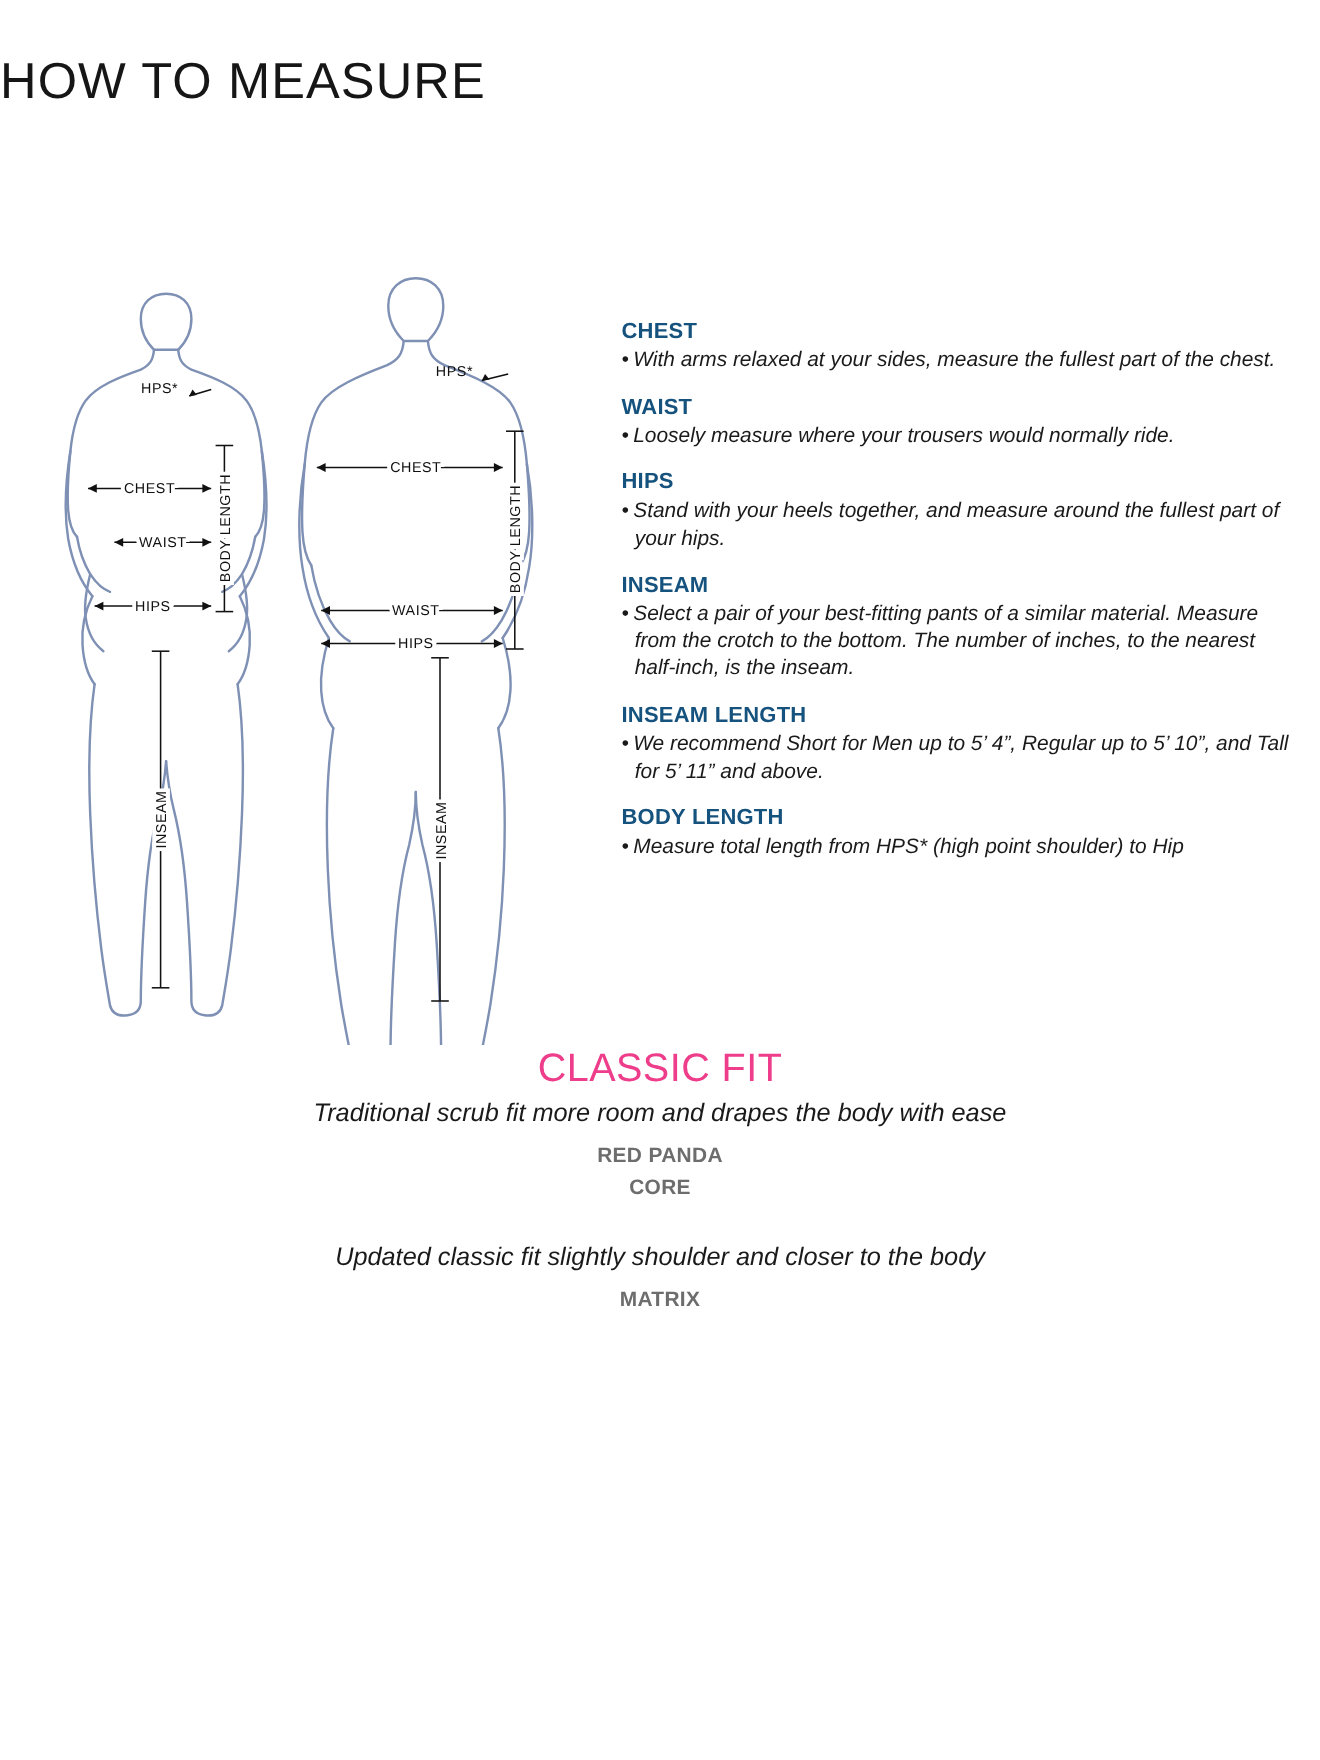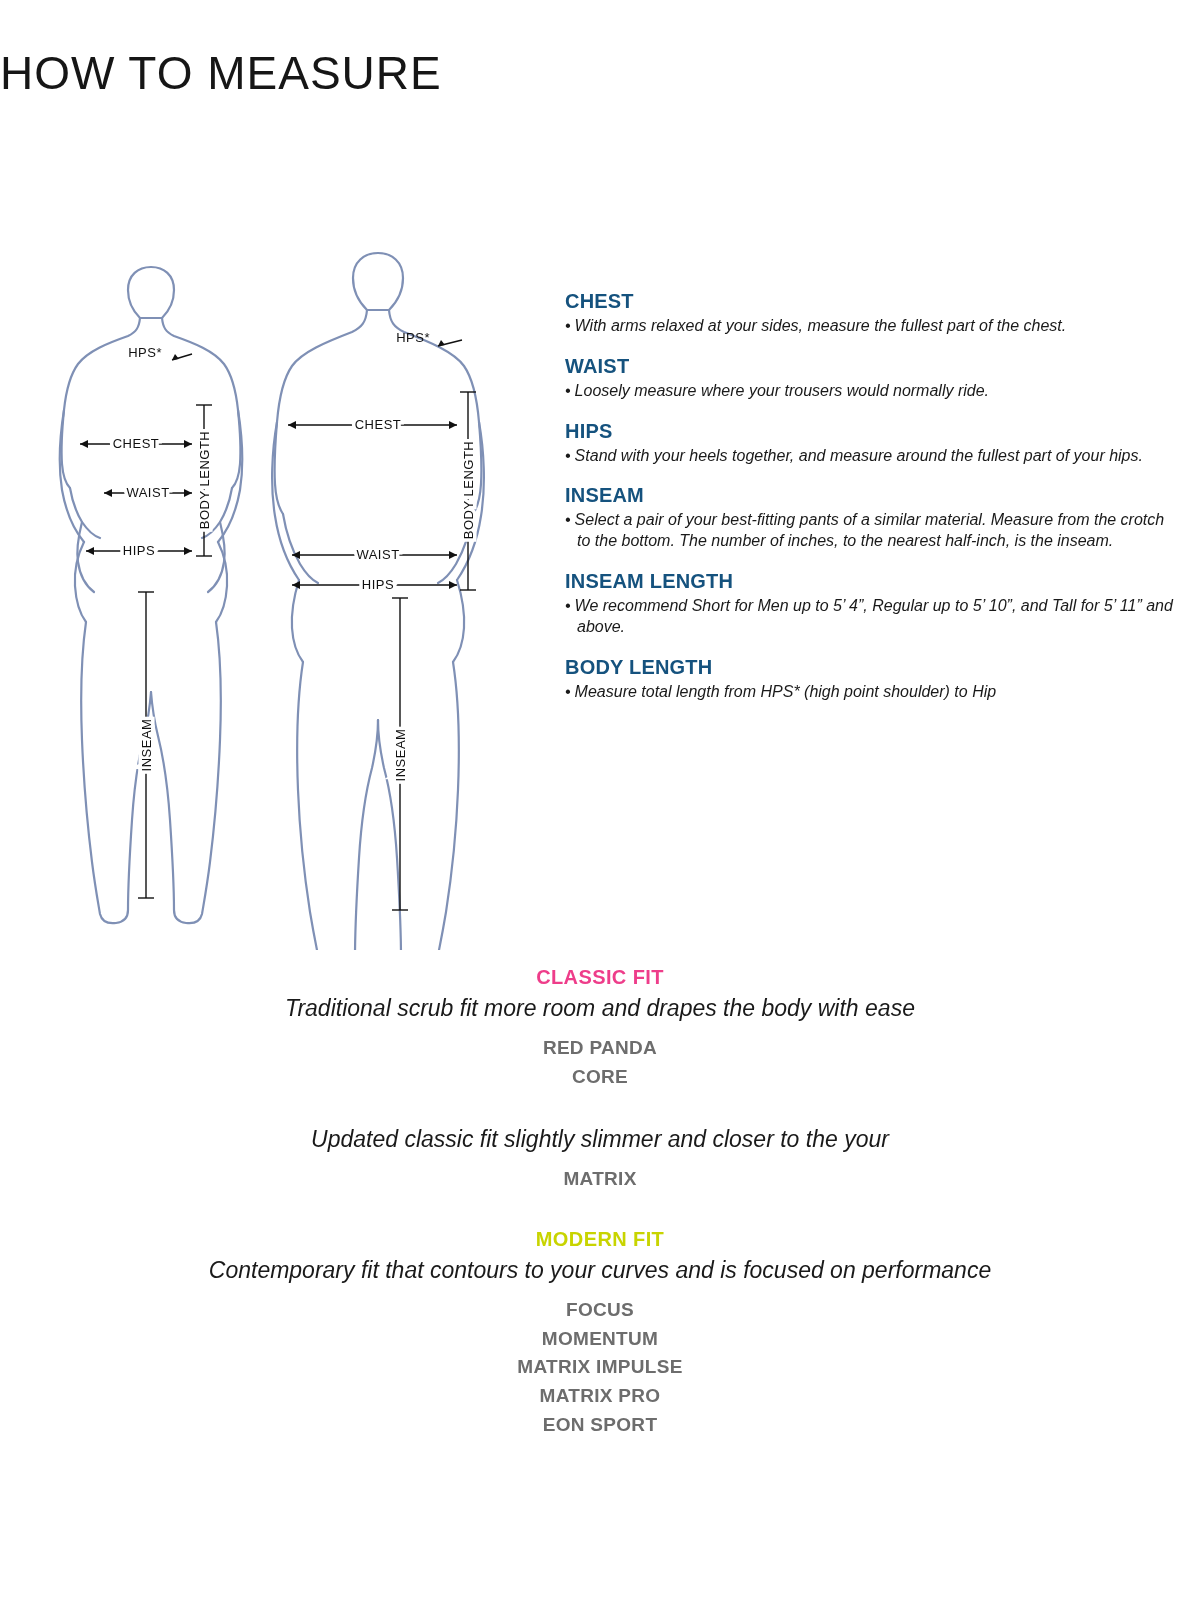--- a/index.html
+++ b/index.html
@@ -56,44 +56,43 @@
   }
   .guide-head {
     color: #15527e;
     font-weight: bold;
     font-size: 20px;
     letter-spacing: .2px;
     margin-bottom: 3px;
   }
   .guide-item {
     font-style: italic;
-    font-size: 16px;
+    font-size: 19px;
     line-height: 1.30;
     color: #1a1a1a;
     padding-left: 12px;
     text-indent: -12px;
     margin-bottom: 2px;
   }
   .guide-item .bullet { margin-right: 4px; }
 
   
   .fits {
     position: absolute;
     top: 950px;
     left: 0;
     width: 1200px;
     text-align: center;
   }
   .fit-block { margin-bottom: 34px; }
   .fit-title {
-    font-size: 20px;
-    font-weight: bold;
+    font-size: 36px;
+    font-weight: normal;
     letter-spacing: .4px;
     margin-bottom: 6px;
-    margin-top: 16px;
   }
   .fit-title.pink { color: #ee3d8a; }
   .fit-title.lime { color: #c8d400; }
   .fit-desc {
     font-style: italic;
     font-size: 23px;
     color: #1a1a1a;
     margin-bottom: 12px;
   }
   .fit-products {
@@ -286,27 +285,18 @@
 <div class="fits">
 
   <div class="fit-block">
     <div class="fit-title pink">CLASSIC FIT</div>
     <div class="fit-desc">Traditional scrub fit more room and drapes the body with ease</div>
     <div class="fit-products" style="white-space: pre-line;">RED PANDA
 CORE</div>
   </div>
 
   <div class="fit-block">
-    <div class="fit-desc">Updated classic fit slightly slimmer and closer to the your</div>
+    <div class="fit-desc">Updated classic fit slightly shoulder and closer to the body</div>
     <div class="fit-products" style="white-space: pre-line;">MATRIX</div>
   </div>
 
-  <div class="fit-block">
-    <div class="fit-title lime">MODERN FIT</div>
-    <div class="fit-desc">Contemporary fit that contours to your curves and is focused on performance</div>
-    <div class="fit-products" style="white-space: pre-line;">FOCUS
-MOMENTUM
-MATRIX IMPULSE
-MATRIX PRO
-EON SPORT</div>
-  </div>
 
 </div>
 
 </body></html>

